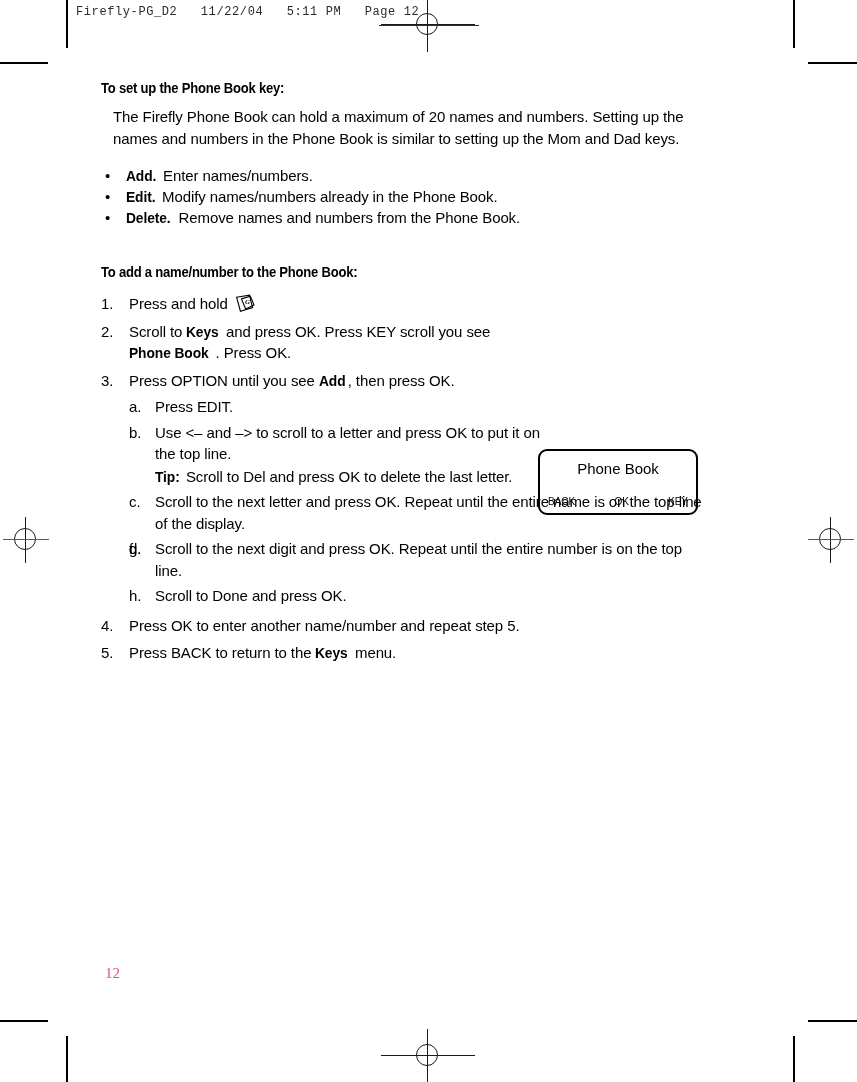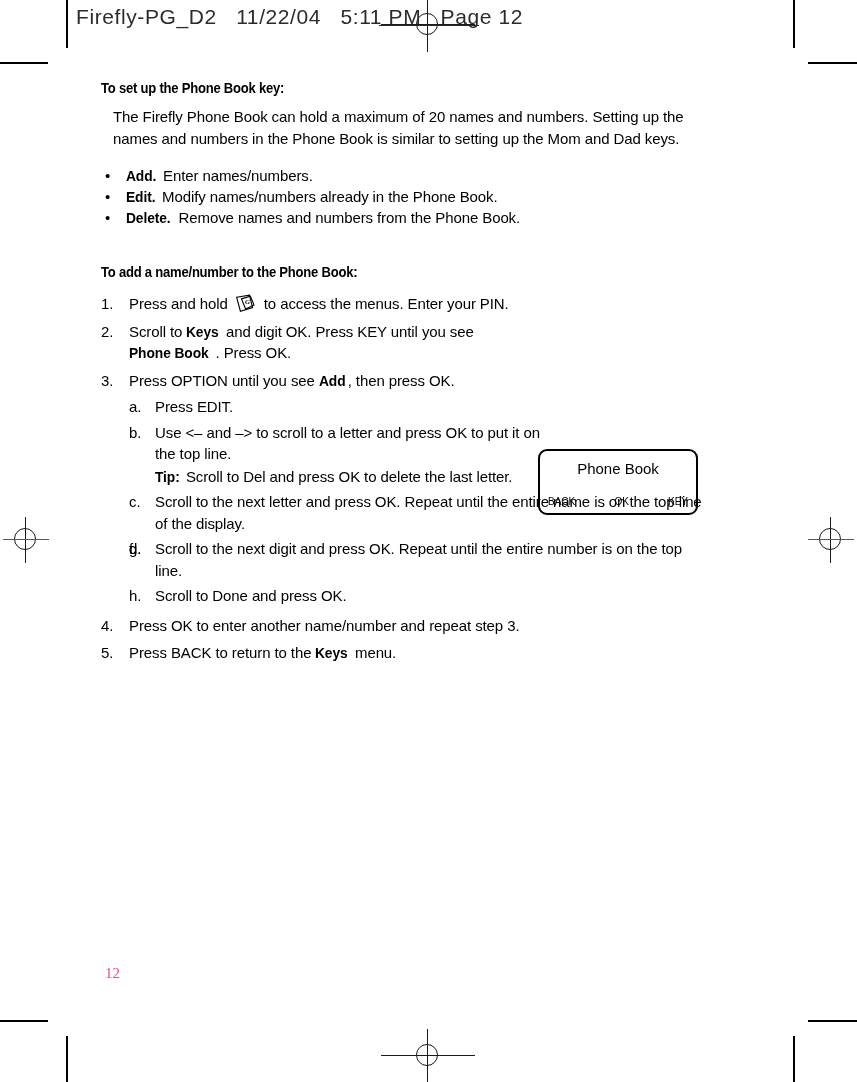--- a/index.html
+++ b/index.html
@@ -63,22 +63,22 @@
   .regmark.wide .reg-v {
     top: -4px;
     height: 54px;
   }
 
   
   .prepress-header {
     position: absolute;
     left: 76px;
     top: 5px;
-    font-family: Liberation Sans, sans-serif;
-    font-size: 21px;
+    font-family: Liberation Mono, monospace;
+    font-size: 12px;
     letter-spacing: 0.6px;
     color: #2b2b2b;
     white-space: pre;
   }
   .header-rule {
     position: absolute;
     left: 379px;
     top: 25px;
     width: 100px;
     height: 1px;
@@ -313,25 +313,25 @@
 
     <li>
       <span class="marker">1.</span><span>Press and hold </span><span class="phone-key-icon"><svg viewBox="0 0 22 19" width="22" height="19" xmlns="http://www.w3.org/2000/svg">
             <g fill="none" stroke="#000" stroke-width="1.1">
               <path d="M1.6 3.2 L14.4 1.2 L17.6 13.6 L5.4 17.2 Z"></path>
             </g>
             <g fill="none" stroke="#000" stroke-width="1.1">
               <path d="M7.0 4.0 L16.2 2.6 L18.6 11.7 L9.8 14.5 Z" transform="rotate(-8 13 8.5)"></path>
             </g>
             <text x="12.4" y="9.8" font-family="Liberation Serif, serif" font-size="7" font-style="italic" font-weight="bold" text-anchor="middle" fill="#000">G</text>
-          </svg></span><span> to access the menus. Enter your PIN.</span>
+          </svg></span>
     </li>
 
     <li class="narrow-b">
-      <span class="marker">2.</span><span>Scroll to </span><b class="cond-bold">Keys</b><span> and digit OK. Press KEY until you see </span><b class="cond-bold">Phone Book</b><span>. Press OK.</span>
+      <span class="marker">2.</span><span>Scroll to </span><b class="cond-bold">Keys</b><span> and press OK. Press KEY scroll you see </span><b class="cond-bold">Phone Book</b><span>. Press OK.</span>
     </li>
 
     <li>
       <span class="marker">3.</span><span>Press OPTION until you see </span><b class="cond-bold">Add</b><span>, then press OK.</span>
 
       <ol class="substeps">
         <li>
           <span class="marker">a.</span><span>Press EDIT.</span>
         </li>
         <li class="narrow-a">
@@ -350,21 +350,21 @@
         <li>
           <span class="marker">g.</span><span>Scroll to the next digit and press OK. Repeat until the entire number is on the top line.</span>
         </li>
         <li>
           <span class="marker">h.</span><span>Scroll to Done and press OK.</span>
         </li>
       </ol>
     </li>
 
     <li style="margin-top:8px;">
-      <span class="marker">4.</span><span>Press OK to enter another name/number and repeat step 3.</span>
+      <span class="marker">4.</span><span>Press OK to enter another name/number and repeat step 5.</span>
     </li>
 
     <li>
       <span class="marker">5.</span><span>Press BACK to return to the </span><b class="cond-bold">Keys</b><span> menu.</span>
     </li>
 
   </ol>
 </div>
 
 <div class="folio">12</div>

